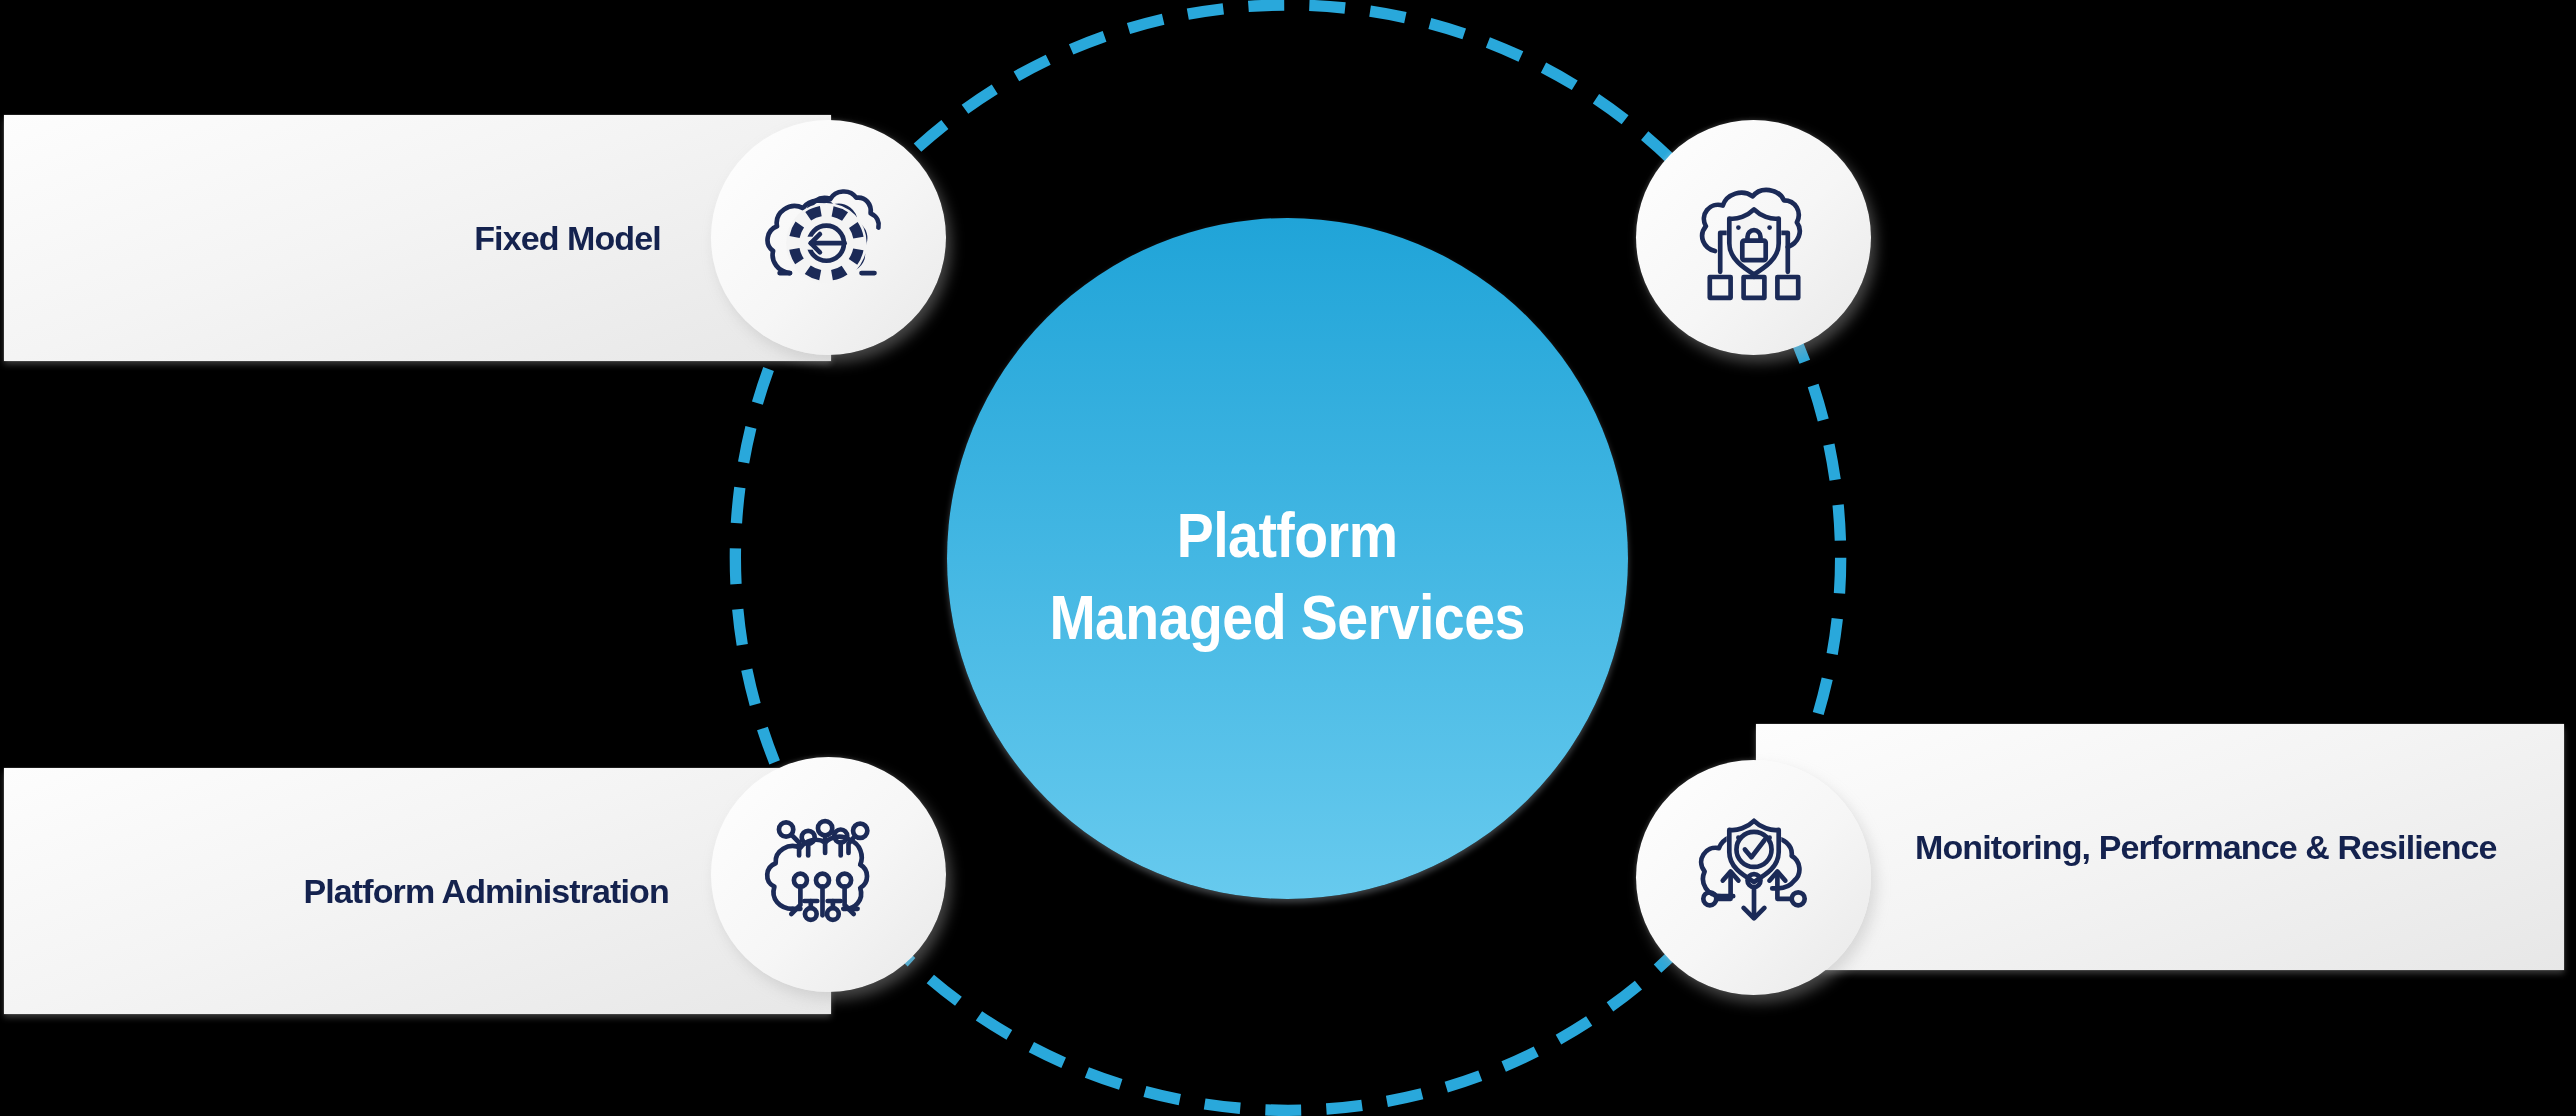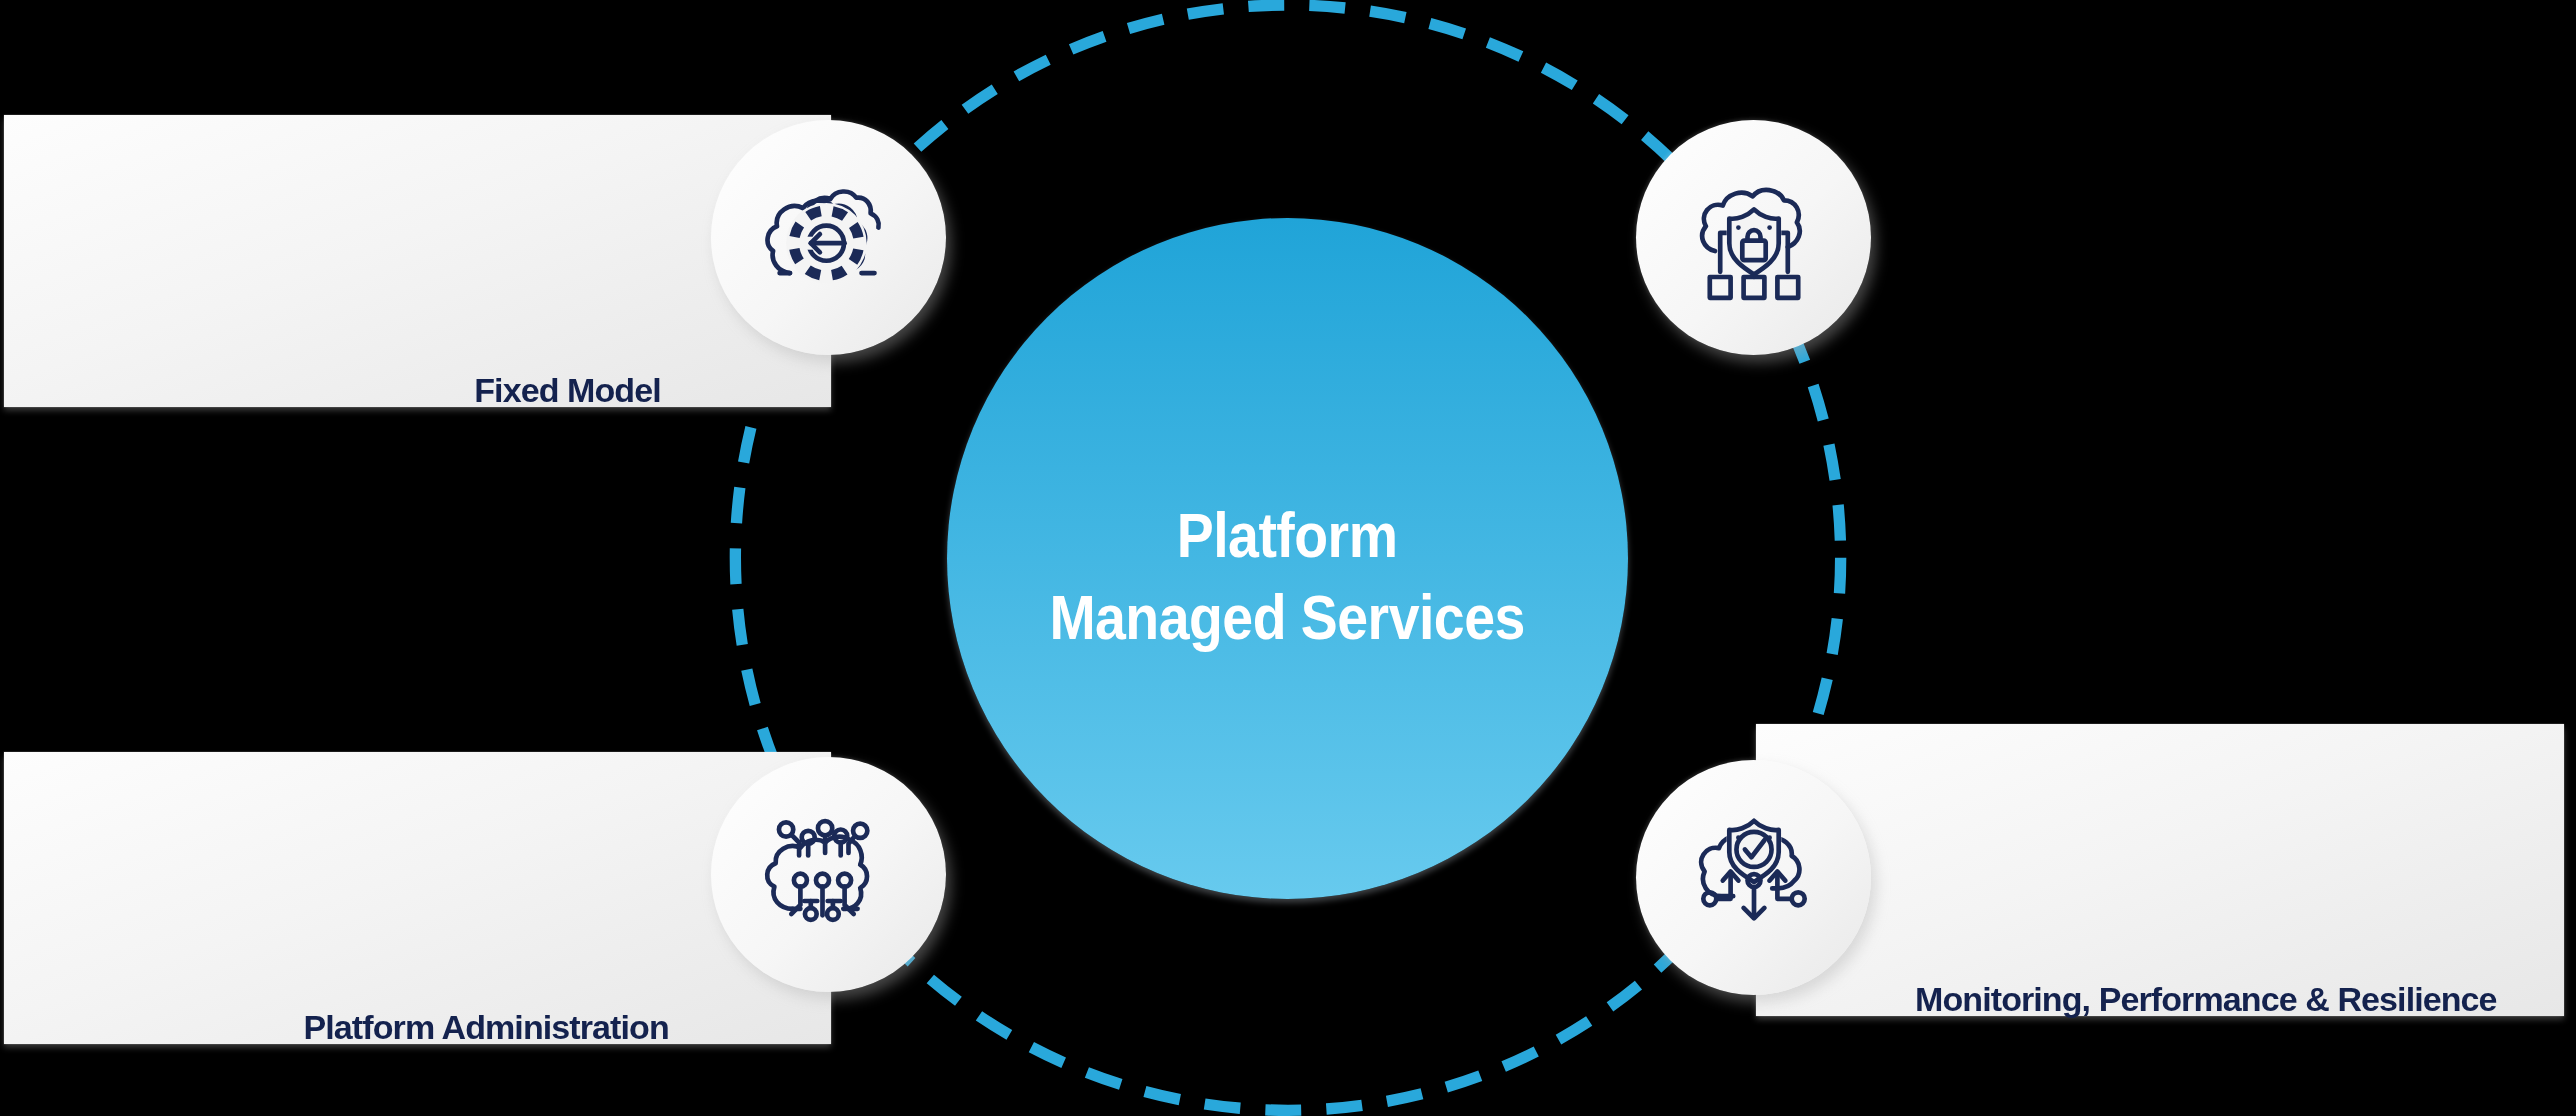--- a/index.html
+++ b/index.html
@@ -3,28 +3,28 @@
 <meta charset="utf-8">
 <style>
   html,body{margin:0;padding:0;background:#000;}
   body{width:2576px;height:1116px;overflow:hidden;font-family:"Liberation Sans",sans-serif;}
   .stage{position:relative;width:2576px;height:1116px;background:var(--background,#000);}
 
   
   .ring-svg{position:absolute;left:0;top:0;z-index:1;}
 
   
-  .bar{position:absolute;height:292px;z-index:2;box-sizing:border-box;
+  .bar{position:absolute;height:246px;z-index:2;box-sizing:border-box;
        background:linear-gradient(160deg,#fdfdfd 0%,#f4f4f4 45%,#e7e7e7 100%);
        box-shadow:0 4.4px 6.3px rgba(195,195,195,0.30), 0 0 1.3px rgba(255,255,255,0.45);
-       display:flex;align-items:flex-end;}
+       display:flex;align-items:center;}
   .bar-left{left:3.8px;width:827px;justify-content:flex-end;}
   .bar-right{left:1756px;width:808px;justify-content:flex-start;}
   #bar-fixed{top:115px;padding-right:170px;}
-  #bar-admin{top:752px;padding-right:162px;}
+  #bar-admin{top:768px;padding-right:162px;}
   #bar-network{top:115px;padding-left:157px;}
   #bar-monitoring{top:724px;padding-left:159px;}
   .bar-label{font-size:34px;font-weight:600;letter-spacing:-0.9px;line-height:1;
              color:var(--label,#14224E);white-space:nowrap;}
 
   
   .badge{position:absolute;width:235px;height:235px;border-radius:50%;z-index:3;
          background:linear-gradient(135deg,#ffffff 0%,#f6f6f6 55%,#e8e8e8 100%);
          box-shadow:5px 7.6px 14px rgba(175,175,175,0.40), -1.3px -1.3px 3.8px rgba(255,255,255,0.12);
          display:flex;align-items:center;justify-content:center;}

